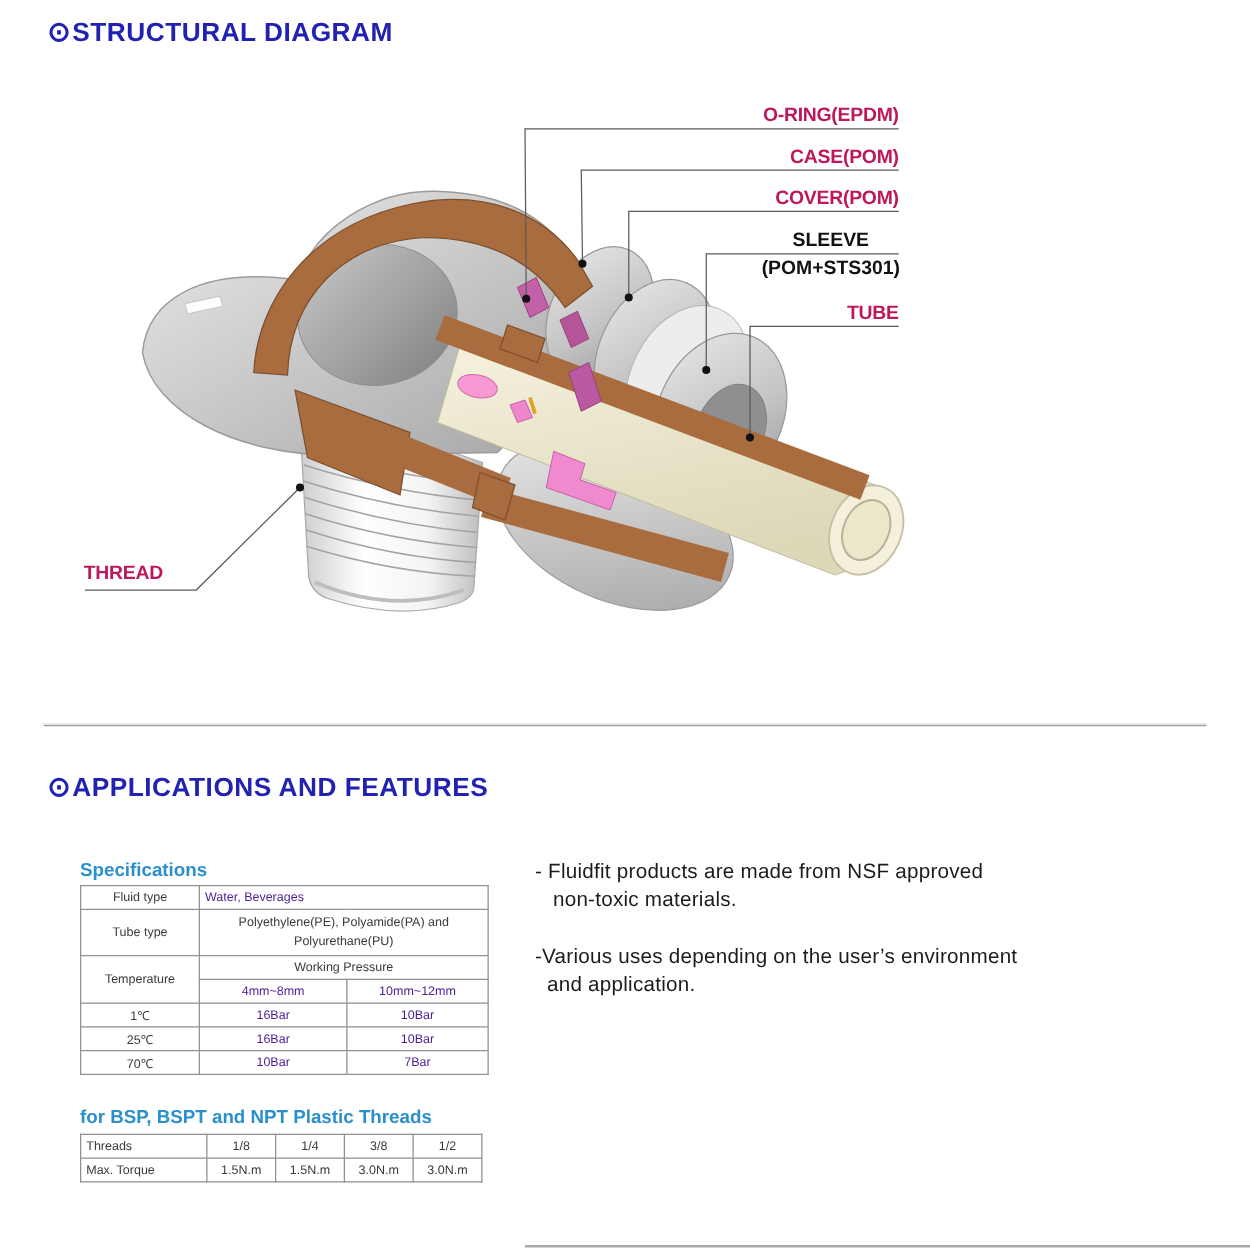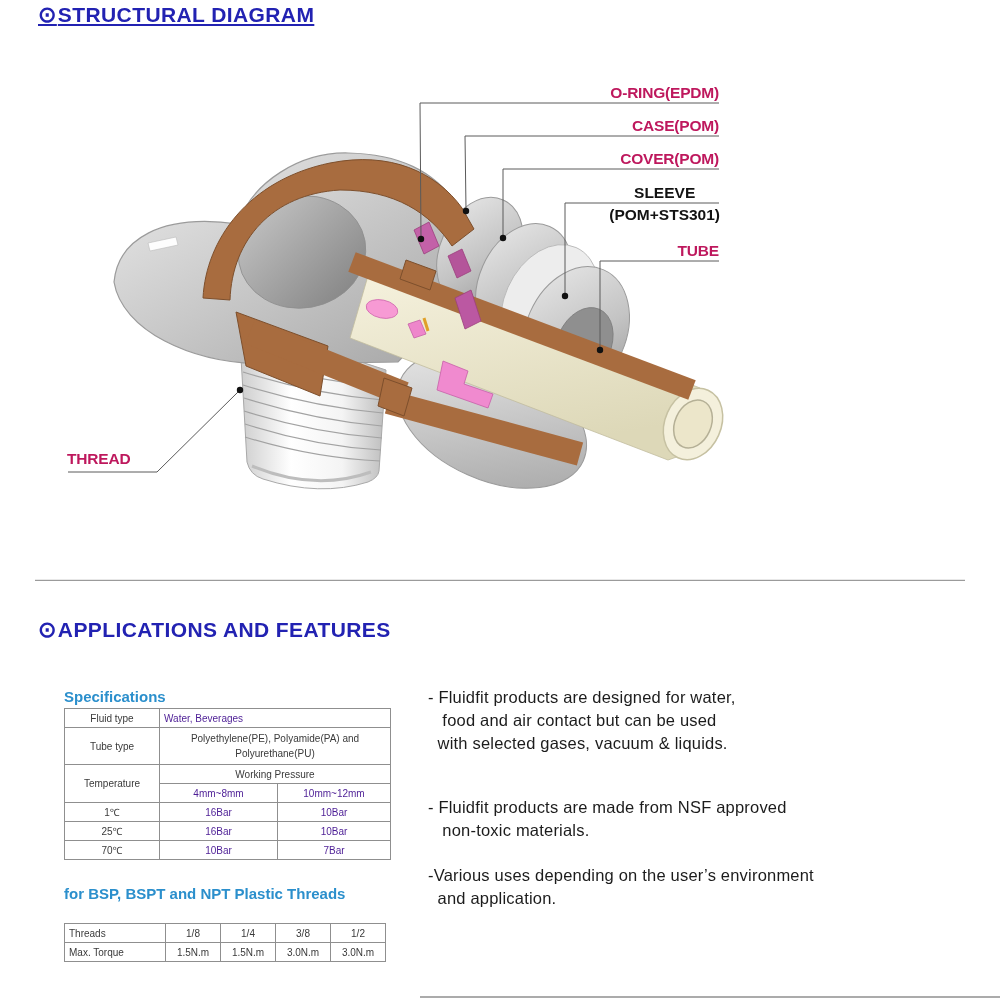--- a/index.html
+++ b/index.html
@@ -32,36 +32,36 @@
   td { border:1px solid #8f8f8f; font-size:10px; color:#3a3a3a; padding:1px 4px;
     vertical-align:middle; overflow:hidden; }
   td.lab { text-align:center; }
   td.blue { color:#4c1d95; }
   td.ctr { text-align:center; }
   .spec-tbl col.c1 { width:95px; } .spec-tbl col.c2 { width:118px; } .spec-tbl col.c3 { width:113px; }
   .spec-tbl tr { height:19px; }
   .spec-tbl tr.tall { height:37px; }
   .torque-block { position:absolute; left:64px; top:884px; width:330px; }
   .torque-title { color:#2b8fcc; font-size:15px; font-weight:bold; line-height:19px; }
-  .torque-tbl { width:321px; margin-top:20px; }
+  .torque-tbl { width:321px; margin-top:4px; }
   .torque-tbl col.c1 { width:101px; } .torque-tbl col.cx { width:55px; }
   .torque-tbl tr { height:19px; }
 
   
   .features { position:absolute; left:428px; top:686px; width:520px; }
   .feature-item { font-size:16.5px; line-height:23px; color:#1c1c1c;
     white-space:pre-wrap; letter-spacing:0.2px; }
   .feature-item.f1 { margin-bottom:41px; }
   .feature-item.f2 { margin-bottom:29px; }
   .feature-item.f3 { margin-bottom:22px; }
 </style>
 </head>
 <body>
 
-<div class="section-heading" style="top:2px;text-decoration:underline;">
+<div class="section-heading" style="top:13px;">
   <span class="bullet">⊙</span><span>STRUCTURAL DIAGRAM</span>
 </div>
 
 <svg class="abs" style="top:0; left:0;" width="1000" height="540" viewBox="0 0 1000 540">
   <defs>
     <linearGradient id="gBody" x1="0" y1="0" x2="1" y2="1">
       <stop offset="0" stop-color="#ececec"></stop>
         <stop offset="0.5" stop-color="#c8c8c8"></stop>
         <stop offset="1" stop-color="#a3a3a3"></stop>
     </linearGradient>
@@ -245,20 +245,17 @@
       <td class="ctr">1.5N.m</td>
       <td class="ctr">1.5N.m</td>
       <td class="ctr">3.0N.m</td>
       <td class="ctr">3.0N.m</td>
     </tr>
   </tbody>
     </table>
 </div>
 
 <div class="features">
-  <div class="feature-item f1">- Fluidfit products are designed for water,
-   food and air contact but can be used
-  with selected gases, vacuum &amp; liquids.</div>
   <div class="feature-item f3">- Fluidfit products are made from NSF approved
    non-toxic materials.</div>
   <div class="feature-item f4">-Various uses depending on the user’s environment
   and application.</div>
 </div>
 
 </body></html>

